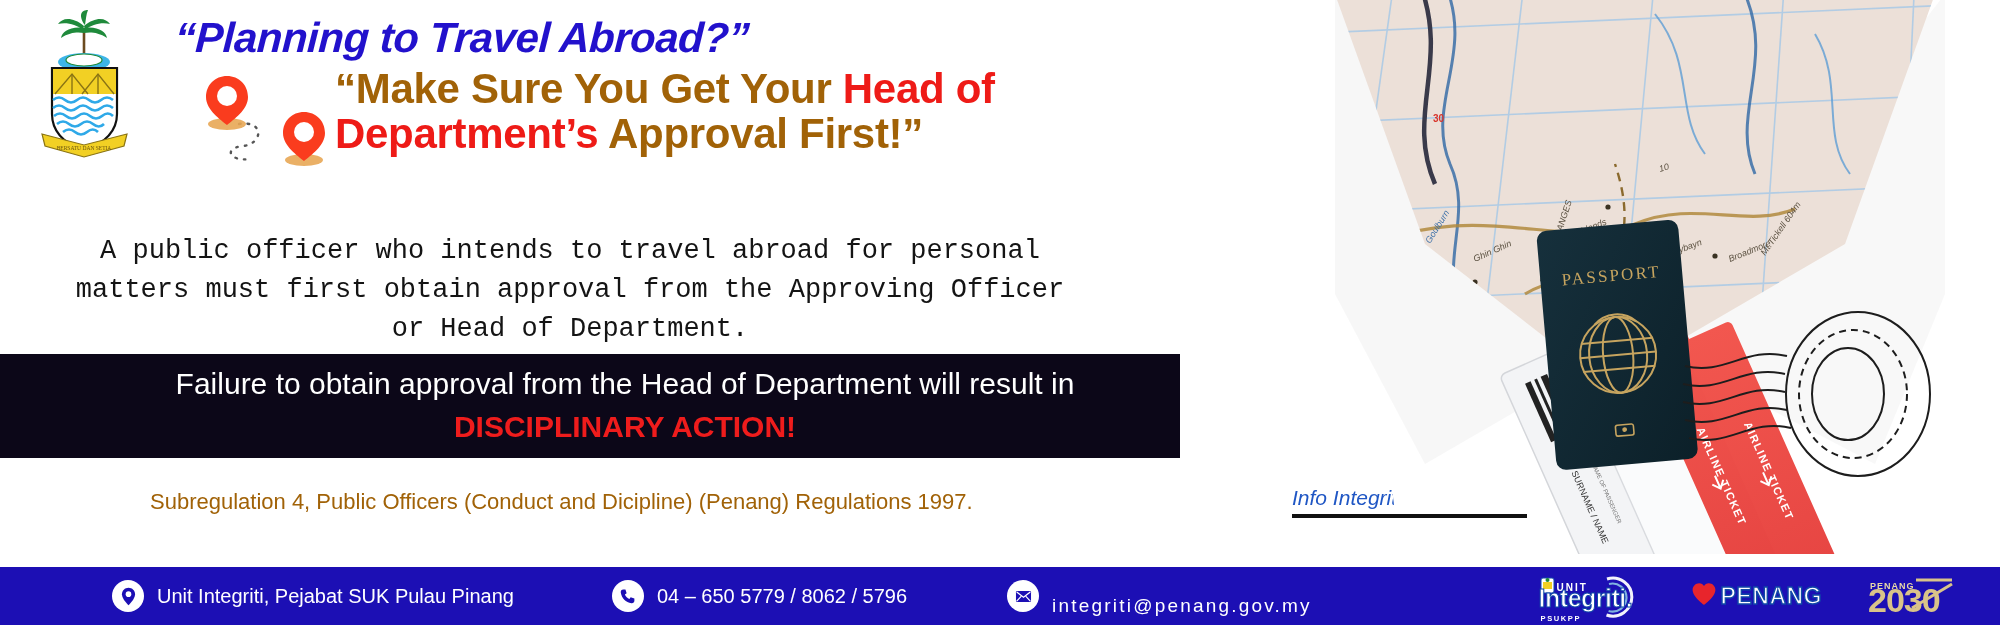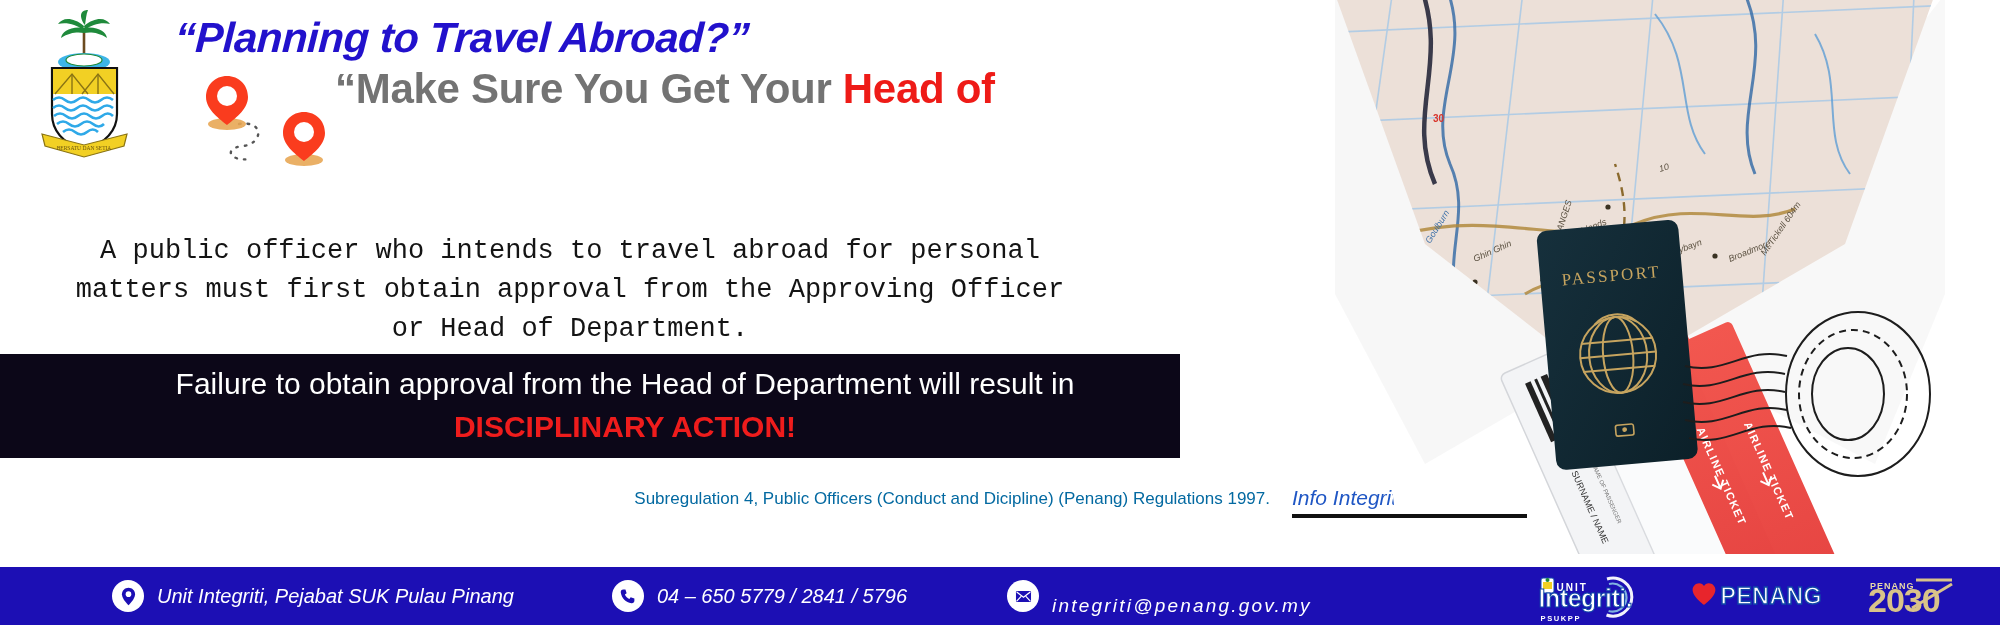--- a/index.html
+++ b/index.html
@@ -40,21 +40,21 @@
     position:relative;margin-left:160px;
   }
   .line2,.line3{
     font-weight:bold;
     font-size:42px;
     line-height:1.08;
     white-space:nowrap;
     margin:0;
     letter-spacing:-0.3px;
   }
-  .maroon{color:#737373;}
+  .maroon{color:#a16207;}
   .red{color:#ee1b17;}
 
   
   #pin-group{
     position:absolute;left:195px;top:62px;width:160px;height:105px;
   }
 
   
   #intro-paragraph{
     position:absolute;left:70px;top:232px;width:1000px;
@@ -76,21 +76,21 @@
     color:#ffffff;font-size:30px;line-height:1.42;
     padding-left:70px;box-sizing:border-box;
   }
   #warning-text .danger{
     color:#ef1c1c;font-weight:bold;letter-spacing:0px;
   }
 
   
   #subregulation{
     position:absolute;left:150px;top:489px;width:1120px;
-    text-align:right;font-size:17px;color:#0369a1;
+    text-align:left;font-size:22px;color:#a16207;
   }
 
   
   #info-integriti{
     position:absolute;left:1292px;top:486px;width:250px;
   }
   #info-integriti .txt{
     font-style:italic;font-size:21px;color:#1f56c4;white-space:nowrap;
   }
   #info-integriti .rule{
@@ -102,21 +102,21 @@
     position:absolute;left:1275px;top:-6px;width:725px;height:560px;
   }
 
   
   #footer{
     position:absolute;left:0;bottom:16px;width:2000px;height:58px;
     background:#1c0fb4;
     display:flex;align-items:center;
   }
   .footer-item{
-    display:flex;align-items:center;gap:13px;color:#ffffff;font-style:italic;
+    display:flex;align-items:center;gap:13px;color:#ffffff;
   }
   .footer-item .label{font-size:20px;white-space:nowrap;}
   #footer-address{margin-left:112px;}
   #footer-phone{margin-left:98px;}
   #footer-email{margin-left:100px;}
   #footer-email .label{letter-spacing:2.2px;font-size:19px;margin-top:20px;}
   .f-icon{
     width:32px;height:32px;border-radius:50%;background:#ffffff;
     display:flex;align-items:center;justify-content:center;flex:0 0 auto;
   }
@@ -198,20 +198,23 @@
       <path d="M10 124 L52 135 L95 124 L92 136 L52 147 L13 136 Z" fill="#f2d024" stroke="#8a7414" stroke-width="1.2"></path>
       <text x="52" y="140" font-size="5.5" text-anchor="middle" fill="#6b5510" font-family="Liberation Serif, serif">BERSATU DAN SETIA</text>
     </svg>
   </div>
 
   <div id="headline-block">
     <p class="line1">“Planning to Travel Abroad?”</p>
     <div id="line2-wrap">
       <p class="line2">
         <span class="maroon">“Make Sure You Get Your </span><span class="red">Head of</span>
+      </p>
+      <p class="line3">
+        <span class="red">Department’s </span><span class="maroon">Approval First!”</span>
       </p>
     </div>
   </div>
 
   <div id="pin-group">
     <svg viewBox="0 0 160 105" width="160" height="105">
       <path d="M44 62 C70 58 68 82 48 84 C28 86 34 100 56 97" stroke="#555555" stroke-width="2.4" stroke-dasharray="1.5 7" stroke-linecap="round" fill="none"></path>
       <ellipse cx="32" cy="62" rx="19" ry="6" fill="#e8a755" opacity=".9"></ellipse>
       <path d="M32 14 C20 14 11 23 11 35 C11 48 26 58 32 63 C38 58 53 48 53 35 C53 23 44 14 32 14 Z" fill="#fa3c1e"></path>
       <circle cx="32" cy="34" r="10" fill="#ffffff"></circle>
@@ -397,21 +400,21 @@
       </span>
       <span class="label">Unit Integriti, Pejabat SUK Pulau Pinang</span>
     </div>
 
     <div class="footer-item" id="footer-phone">
       <span class="f-icon">
         <svg viewBox="0 0 24 24" width="19" height="19">
           <path d="M6.6 3.3 L9.4 3.3 L10.9 8 L8.7 9.6 C9.7 12 12 14.3 14.4 15.3 L16 13.1 L20.7 14.6 L20.7 17.4 C20.7 19.4 19 20.8 17 20.5 C9.8 19.4 4.6 14.2 3.5 7 C3.2 5 4.6 3.3 6.6 3.3 Z" fill="#1c0fb4"></path>
         </svg>
       </span>
-      <span class="label">04 – 650 5779 / 2841 / 5796</span>
+      <span class="label">04 – 650 5779 / 8062 / 5796</span>
     </div>
 
     <div class="footer-item" id="footer-email">
       <span class="f-icon">
         <svg viewBox="0 0 24 24" width="19" height="19">
           <rect x="2.5" y="5" width="19" height="14" rx="1.6" fill="#1c0fb4"></rect>
           <path d="M3.4 6.2 L12 13 L20.6 6.2" stroke="#ffffff" stroke-width="1.6" fill="none"></path>
           <path d="M3.4 17.8 L9.3 11.6 M20.6 17.8 L14.7 11.6" stroke="#ffffff" stroke-width="1.5" fill="none"></path>
         </svg>
       </span>

